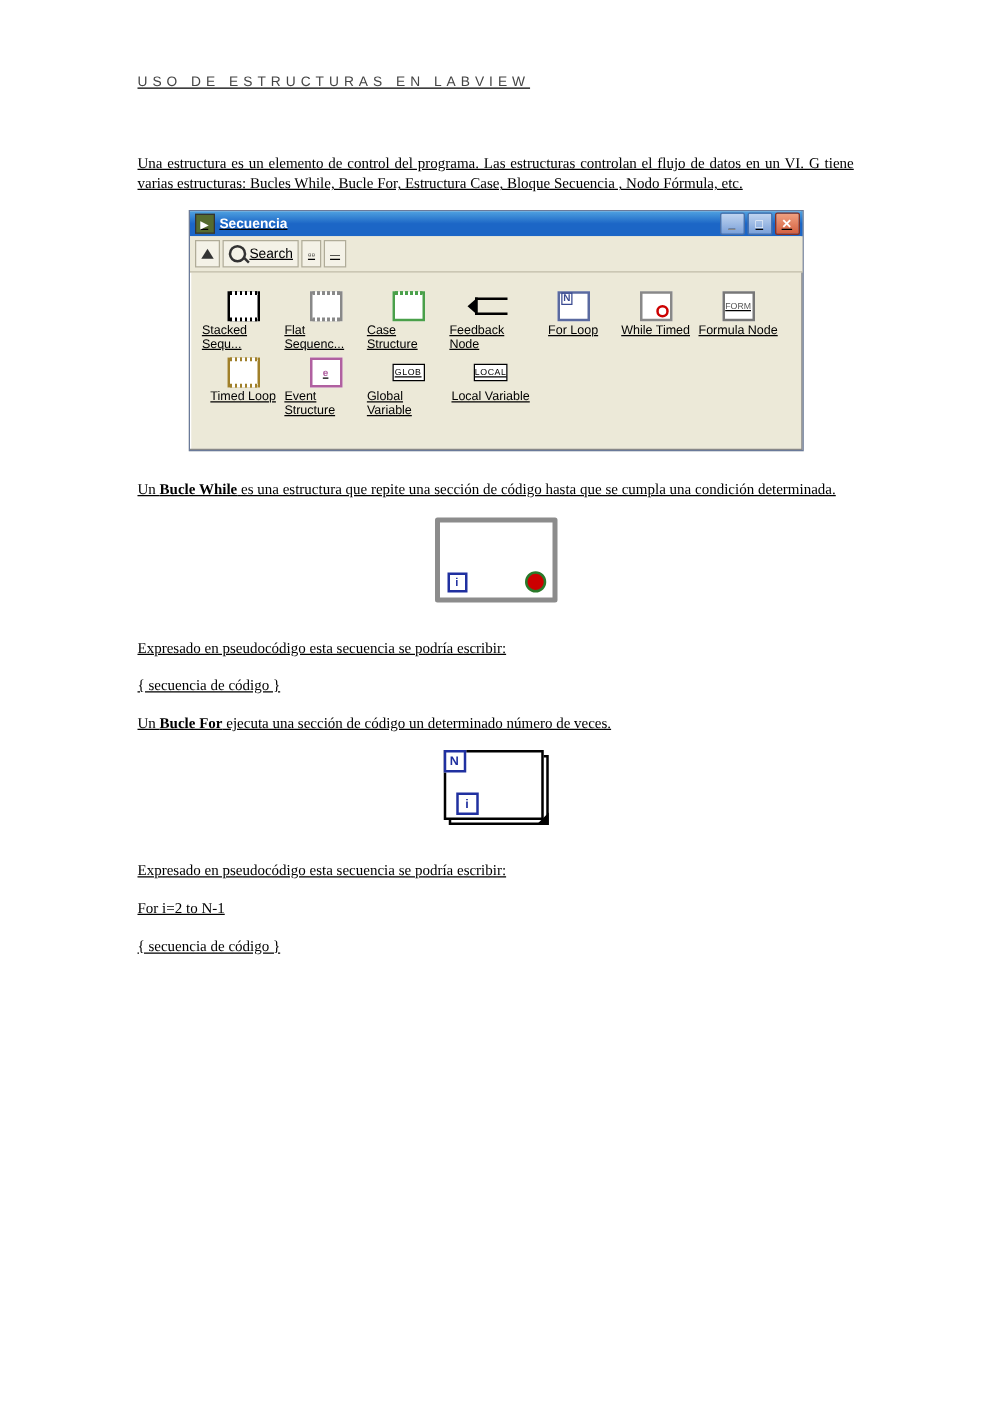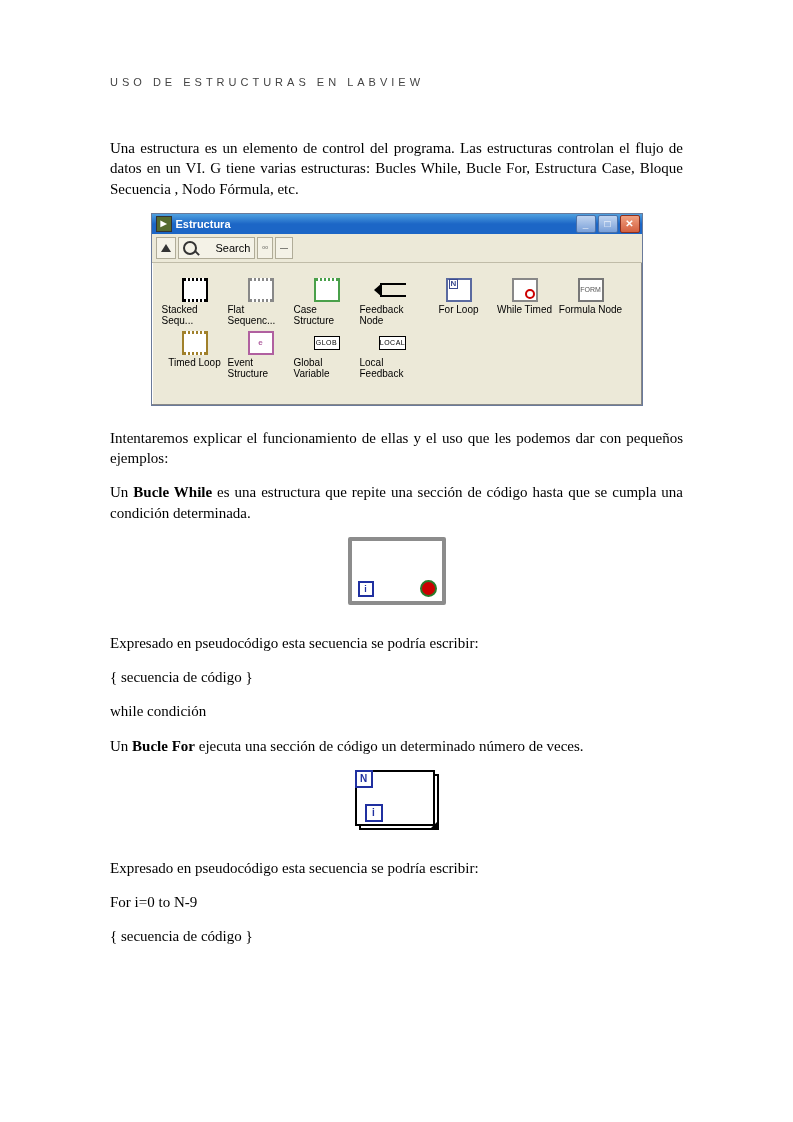--- a/index.html
+++ b/index.html
@@ -4,32 +4,33 @@
 <style>
   body {
     margin: 0;
     padding: 0;
     background: #ffffff;
     font-family: Garamond, Georgia, 'Times New Roman', serif;
     color: #000;
     width: 793px;
   }
   .page {
-    padding: 76px 110px 60px 110px;
+    padding: 60px 110px 60px 110px;
+    text-decoration: underline;
   }
   .header {
     font-family: Arial, Helvetica, sans-serif;
     font-size: 11px;
     letter-spacing: 4px;
     color: #444;
     margin-bottom: 50px;
     text-transform: uppercase;
   }
   .para {
-    font-size: 15px;
+    font-size: 12px;
     line-height: 1.35;
     text-align: justify;
     margin: 0 0 14px 0;
   }
   .para.left {
     text-align: left;
   }
   .bold { font-weight: bold; }
 
   
@@ -82,21 +83,21 @@
     padding: 2px 4px;
     gap: 2px;
     background: #ece9d8;
     border-bottom: 1px solid #c0bca8;
   }
   .tool-btn {
     height: 20px;
     padding: 0 4px;
     background: #f4f2e7;
     border: 1px solid #b0ac98;
-    display: flex; align-items: center; gap: 19px;
+    display: flex; align-items: center; gap: 3px;
     font-size: 11px;
     color: #000;
   }
   .arrow-up {
     width: 0; height: 0;
     border-left: 5px solid transparent;
     border-right: 5px solid transparent;
     border-bottom: 8px solid #333;
   }
   .magnifier {
@@ -239,21 +240,21 @@
 
 <div class="page">
 
   <div class="header">USO DE ESTRUCTURAS EN LABVIEW</div>
 
   <p class="para"> Una estructura es un elemento de control del programa. Las estructuras controlan el flujo de datos en un VI. G tiene varias estructuras: Bucles While, Bucle For, Estructura Case, Bloque Secuencia , Nodo Fórmula, etc.</p>
 
   <div class="struct-window">
     <div class="titlebar">
       <div class="tb-icon">▶</div>
-      <div class="tb-title">Estructura</div>
+      <div class="tb-title">Secuencia</div>
       <div class="tb-btn min">_</div>
       <div class="tb-btn max">□</div>
       <div class="tb-btn">✕</div>
     </div>
     <div class="toolbar">
       <div class="tool-btn">
           <div class="arrow-up"></div>
         </div>
       <div class="tool-btn">
         <div class="magnifier"></div>
@@ -320,49 +321,47 @@
       <div class="pal-item">
         <div class="pal-icon">
             <div class="ic-glob">GLOB</div>
           </div>
         <span>Global Variable</span>
       </div>
       <div class="pal-item">
         <div class="pal-icon">
             <div class="ic-local">LOCAL</div>
           </div>
-        <span>Local Feedback</span>
+        <span>Local Variable</span>
       </div>
     </div>
   </div>
 
-  <p class="para">Intentaremos explicar el funcionamiento de ellas y el uso que les podemos dar con pequeños ejemplos:</p>
 
   <p class="para">
     <span>Un </span><span class="bold">Bucle While</span><span> es una estructura que repite una sección de código hasta que se cumpla una condición determinada.</span>
   </p>
 
   <div class="while-fig">
     <div class="i-box">i</div>
     <div class="stop"></div>
   </div>
 
   <p class="para left">Expresado en pseudocódigo esta secuencia se podría escribir:</p>
   <p class="para left">{     secuencia de código     }</p>
-  <p class="para left">while condición</p>
 
   <p class="para">
     <span>Un </span><span class="bold">Bucle For</span><span> ejecuta una sección de código un determinado número de veces.</span>
   </p>
 
   <div class="for-fig">
     <div class="sheet back"></div>
     <div class="sheet front"></div>
     <div class="n-box">N</div>
     <div class="i-box">i</div>
     <div class="fold"></div>
   </div>
 
   <p class="para left">Expresado en pseudocódigo esta secuencia se podría escribir:</p>
-  <p class="para left">For i=0 to N-9</p>
+  <p class="para left">For i=2 to N-1</p>
   <p class="para left">{      secuencia de código   }</p>
 
 </div>
 
 </body></html>

